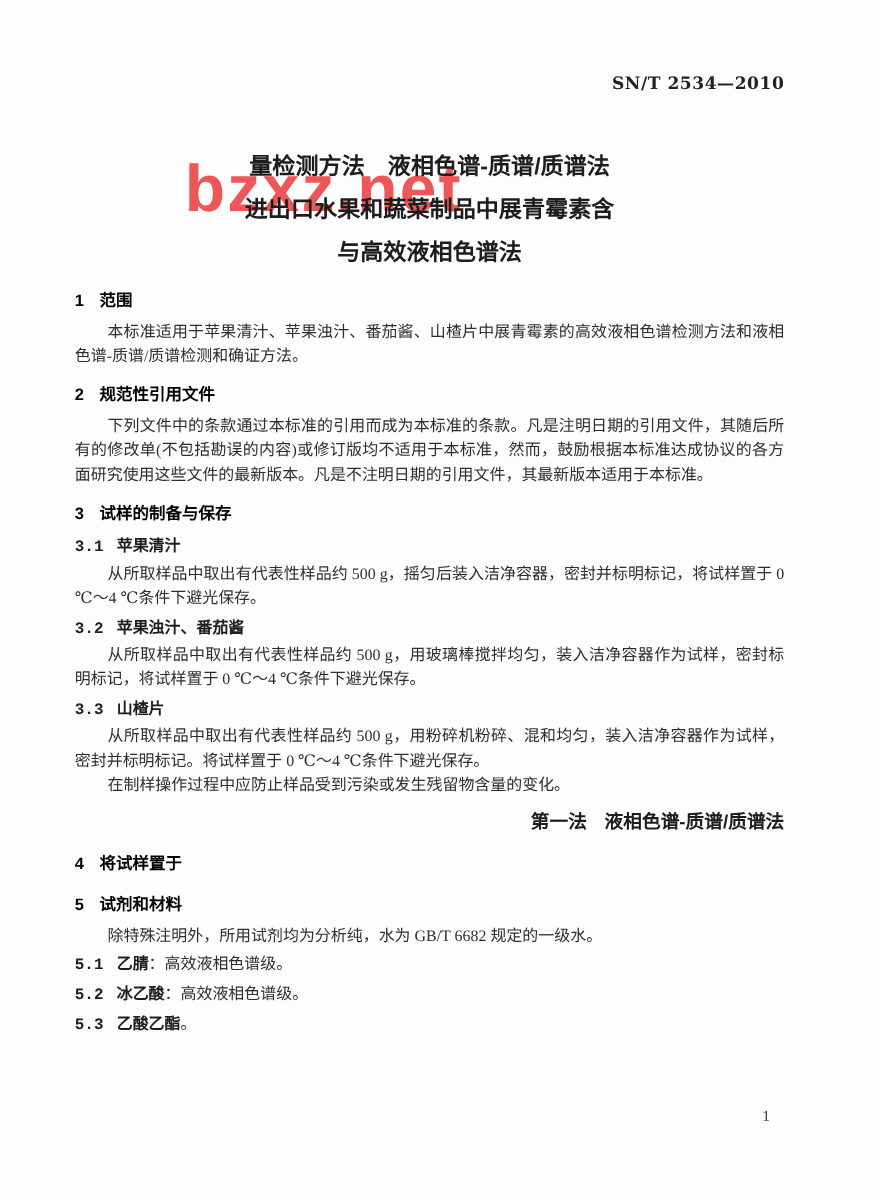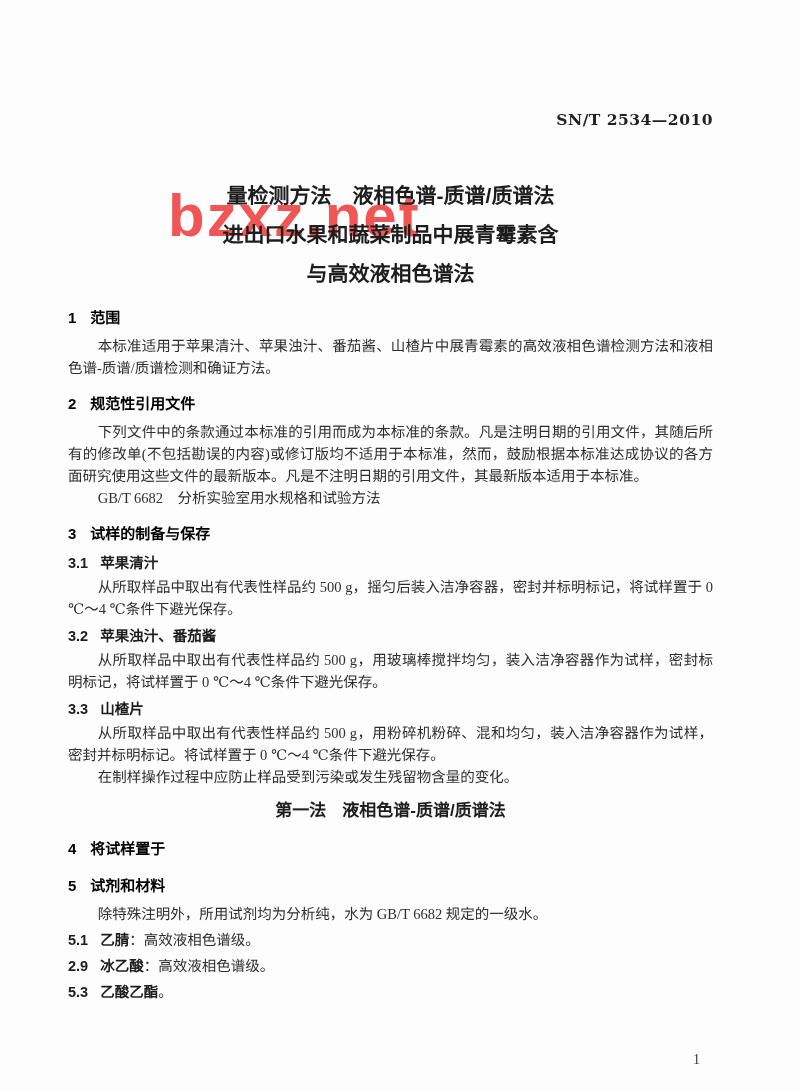--- a/index.html
+++ b/index.html
@@ -9,21 +9,20 @@
     color: #2e2e2e;
     font-family: "Liberation Serif", "DejaVu Serif", serif;
     position: relative;
     overflow: hidden;
   }
   .page {
     box-sizing: border-box;
     position: relative;
     width: 800px; height: 895px;
     padding: 66px 87px 0 68px;
-    margin-top: 44px;
   }
   .doc-code {
     text-align: right;
     font-family: "DejaVu Serif", "Liberation Serif", serif;
     font-weight: 700;
     font-size: 15.5px;
     line-height: 20px;
     letter-spacing: 0.5px;
     color: #222;
   }
@@ -74,36 +73,36 @@
   }
   .sec-head .num { margin-right: 14px; }
   .sub-head {
     font-family: "Liberation Sans", "DejaVu Sans", sans-serif;
     font-weight: 700;
     font-size: 14.5px;
     line-height: 24px;
     color: #1d1d1d;
     margin: 4px 0 1px 0;
   }
-  .sub-head .num { margin-right: 12px; }
+  .sub-head .num { margin-right: 12px; font-family: Liberation Mono, monospace; }
   p.body { margin: 0; text-indent: 2.05em; }
   p.ref { margin: 0; text-indent: 2.05em; }
   .method-head {
-    text-align: center;
+    text-align: right;
     font-family: "Liberation Sans", "DejaVu Sans", sans-serif;
     font-weight: 700;
     font-size: 17px;
     line-height: 26px;
     color: #1d1d1d;
     margin: 10px 0 9px 0;
   }
   .method-head .mnum { margin-right: 16px; }
   .item { margin: 4px 0 0 0; }
   .item .num {
-    font-family: Liberation Sans, sans-serif;
+    font-family: Liberation Mono, monospace;
     font-weight: 700;
     margin-right: 12px;
     color: #1d1d1d;
   }
   .item .name {
     font-family: Liberation Serif, serif;
     font-weight: 700;
     color: #1d1d1d;
   }
   .page-number {
@@ -134,21 +133,20 @@
 
     <h2 class="sec-head">
       <span class="num">1</span><span>范围</span>
     </h2>
     <p class="body">本标准适用于苹果清汁、苹果浊汁、番茄酱、山楂片中展青霉素的高效液相色谱检测方法和液相色谱-质谱/质谱检测和确证方法。</p>
 
     <h2 class="sec-head">
       <span class="num">2</span><span>规范性引用文件</span>
     </h2>
     <p class="body">下列文件中的条款通过本标准的引用而成为本标准的条款。凡是注明日期的引用文件，其随后所有的修改单(不包括勘误的内容)或修订版均不适用于本标准，然而，鼓励根据本标准达成协议的各方面研究使用这些文件的最新版本。凡是不注明日期的引用文件，其最新版本适用于本标准。</p>
-    <p class="ref">GB/T 6682　分析实验室用水规格和试验方法</p>
 
     <h2 class="sec-head">
       <span class="num">3</span><span>试样的制备与保存</span>
     </h2>
 
     <h3 class="sub-head">
       <span class="num">3.1</span><span>苹果清汁</span>
     </h3>
     <p class="body">从所取样品中取出有代表性样品约 500 g，摇匀后装入洁净容器，密封并标明标记，将试样置于 0 ℃～4 ℃条件下避光保存。</p>
 
@@ -173,21 +171,21 @@
 
     <h2 class="sec-head">
       <span class="num">5</span><span>试剂和材料</span>
     </h2>
     <p class="body">除特殊注明外，所用试剂均为分析纯，水为 GB/T 6682 规定的一级水。</p>
 
     <div class="item">
       <span class="num">5.1</span><span class="name">乙腈</span><span>：高效液相色谱级。</span>
     </div>
     <div class="item">
-      <span class="num">2.9</span><span class="name">冰乙酸</span><span>：高效液相色谱级。</span>
+      <span class="num">5.2</span><span class="name">冰乙酸</span><span>：高效液相色谱级。</span>
     </div>
     <div class="item">
       <span class="num">5.3</span><span class="name">乙酸乙酯</span><span>。</span>
     </div>
 
   </div>
 
   <div class="page-number">1</div>
 
 </div>

